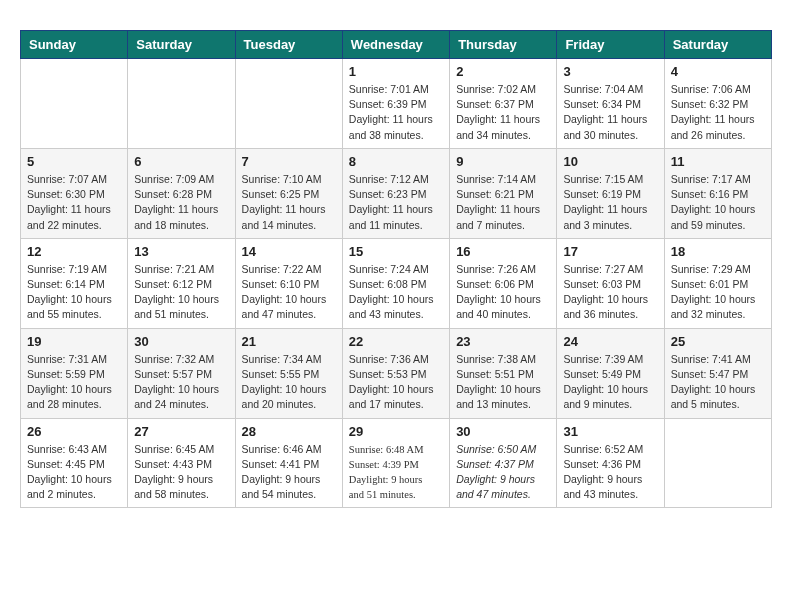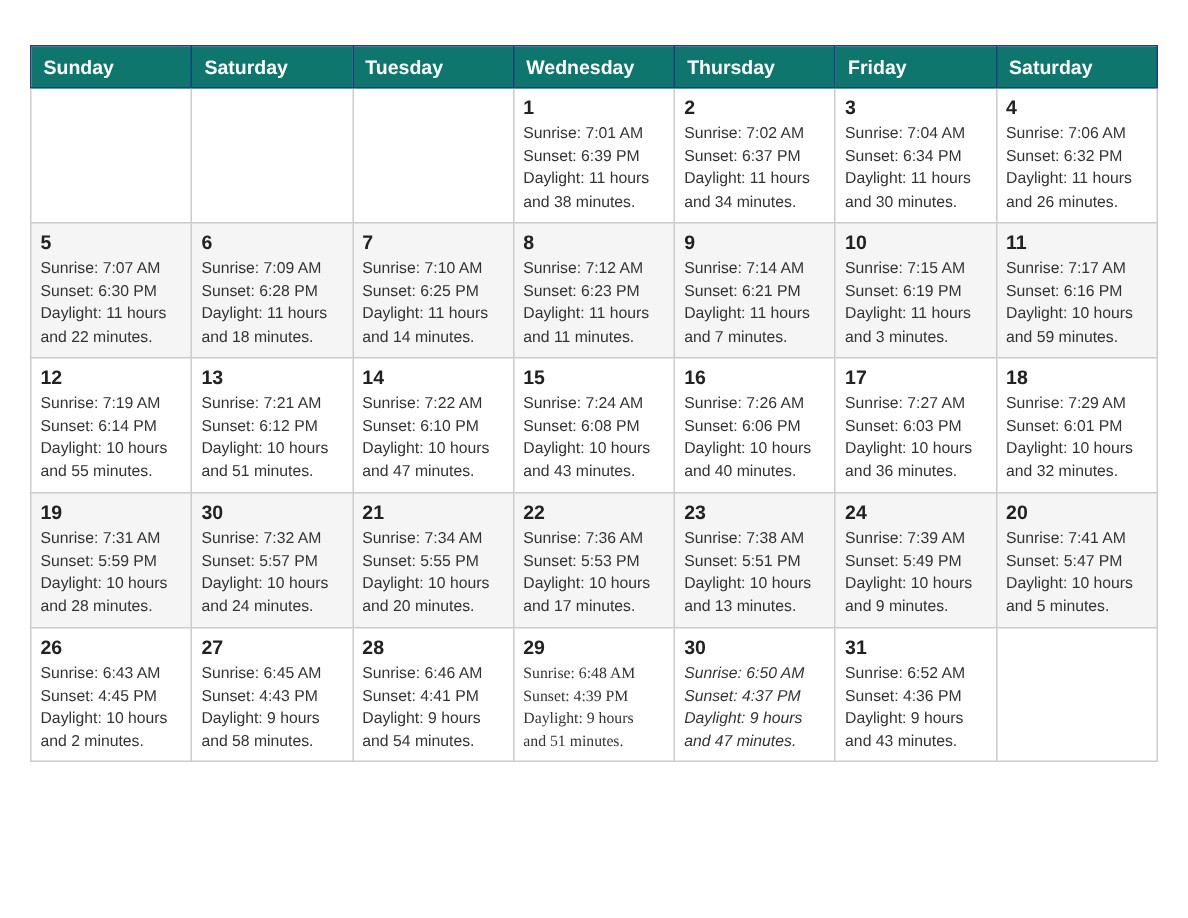--- a/index.html
+++ b/index.html
@@ -282,21 +282,21 @@
 and 13 minutes.</div>
         </td>
         <td>
           <span class="day-num">24</span>
           <div class="cell-content" style="white-space: pre-line;">Sunrise: 7:39 AM
 Sunset: 5:49 PM
 Daylight: 10 hours
 and 9 minutes.</div>
         </td>
         <td>
-          <span class="day-num">20</span>
+          <span class="day-num">25</span>
           <div class="cell-content" style="white-space: pre-line;">Sunrise: 7:41 AM
 Sunset: 5:47 PM
 Daylight: 10 hours
 and 5 minutes.</div>
         </td>
       </tr>
       <tr>
         <td>
           <span class="day-num">26</span>
           <div class="cell-content" style="white-space: pre-line;">Sunrise: 6:43 AM

